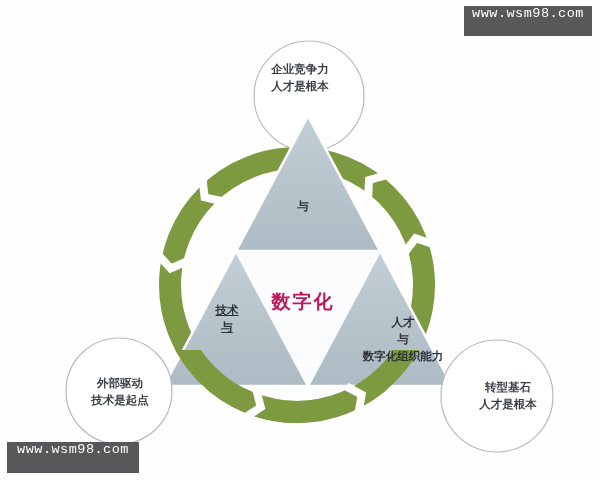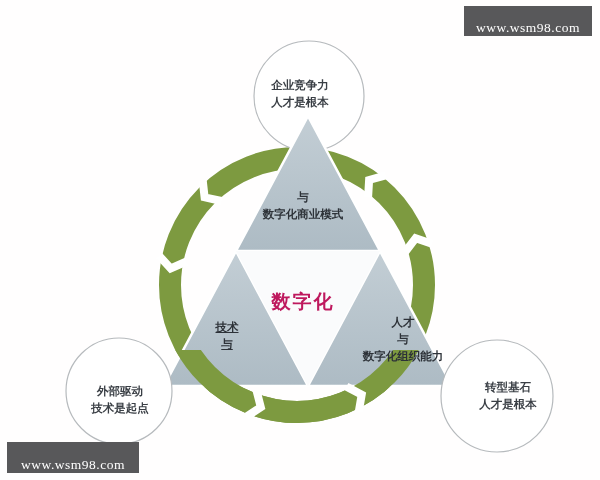--- a/index.html
+++ b/index.html
@@ -16,23 +16,23 @@
     font-size:11.5px; line-height:17px; white-space:nowrap; z-index:5;
   }
   .label div { white-space:nowrap; }
   .label-center {
     font-size:19px; line-height:23px; color:#be185d; letter-spacing:2px;
   }
   .label-circle { color:#3a3f45; }
 
   .wm-bar {
     position:absolute; background:#58585a; color:#fff;
-    display:flex; align-items:flex-end; justify-content:center;
+    display:flex; align-items:flex-start; justify-content:center;
     font-size:13.5px; letter-spacing:0.5px; z-index:10;
-    font-family:Liberation Serif, serif;
+    font-family:Liberation Mono, monospace;
   }
   .wm-top-right { left:464px; top:6px; width:128px; height:30px; }
   .wm-bottom-left { left:7px; top:442px; width:132px; height:31px; }
 </style>
 </head>
 <body>
 
 <div class="stage">
 
   <svg width="600" height="480" viewBox="0 0 600 480">
@@ -71,46 +71,45 @@
       <g fill="none" stroke-width="8" stroke-linejoin="miter" stroke="#ffffff">
         <path d="M246.5,416.6 L260.8,407.2 L256.5,390.5"></path>
         <path d="M358.8,411.7 L361.7,394.7 L346.5,386.6"></path>
       </g>
     </g>
 
     <circle cx="119" cy="391" r="53" stroke-width="1.2" fill="#ffffff" stroke="#b6babd"></circle>
     <circle cx="497" cy="396" r="56" stroke-width="1.2" fill="#ffffff" stroke="#b6babd"></circle>
   </svg>
 
-  <div class="label label-circle" style="left:300px; top:94px;">
+  <div class="label label-circle" style="left:300px; top:78px;">
     <div>企业竞争力</div>
     <div>人才是根本</div>
   </div>
 
   <div class="label" style="left:303px; top:206px;">
     <div>与</div>
-    <div>数字化商业模式</div>
   </div>
 
   <div class="label label-center" style="left:303px; top:301px;">
     <div>数字化</div>
   </div>
 
-  <div class="label" style="left:227px; top:336px;text-decoration:underline;">
+  <div class="label" style="left:227px; top:319px;text-decoration:underline;">
     <div>技术</div>
     <div>与</div>
   </div>
 
   <div class="label" style="left:388px; top:339px;margin-left:15px;">
     <div>人才</div>
     <div>与</div>
     <div>数字化组织能力</div>
   </div>
 
-  <div class="label label-circle" style="left:120px; top:400px;font-family:Liberation Mono, monospace;">
+  <div class="label label-circle" style="left:120px; top:392px;font-family:Liberation Mono, monospace;">
     <div>外部驱动</div>
     <div>技术是起点</div>
   </div>
 
   <div class="label label-circle" style="left:508px; top:396px;">
     <div>转型基石</div>
     <div>人才是根本</div>
   </div>
 
   <div class="wm-bar wm-top-right">

